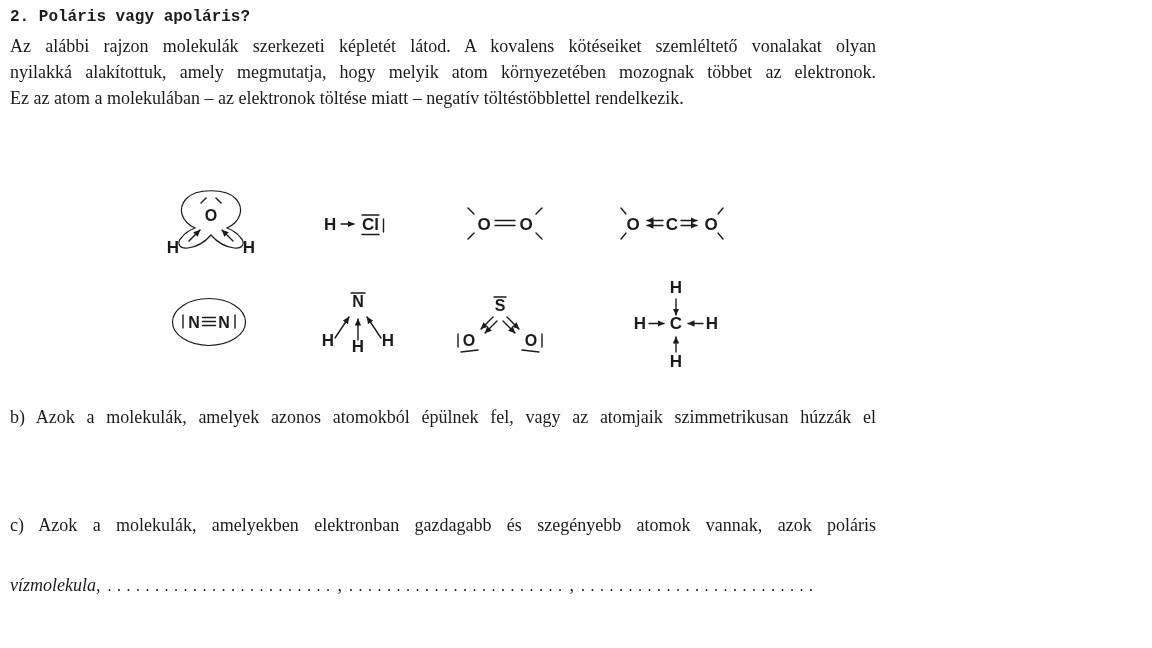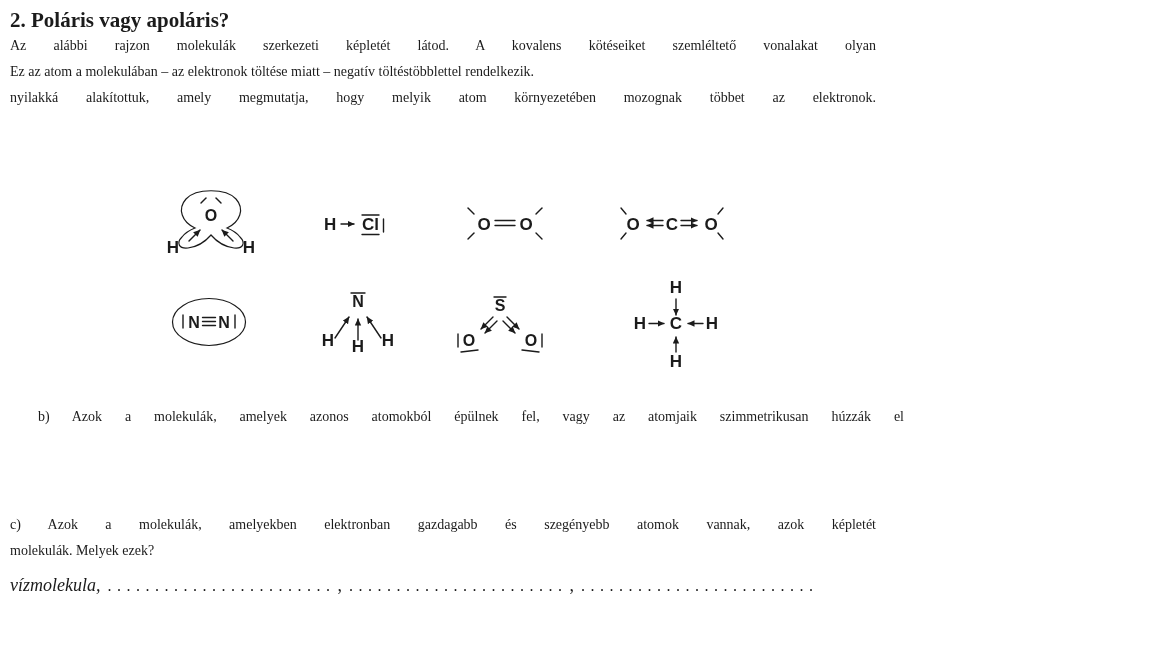--- a/index.html
+++ b/index.html
@@ -1,41 +1,41 @@
 <!DOCTYPE html>
 <html><head>
 <meta charset="utf-8">
 <style>
   html,body{margin:0;padding:0;background:#ffffff;}
   .page{position:relative;width:1152px;height:648px;background:#ffffff;overflow:hidden;
         color:#1b1b1b;font-family:"Liberation Serif",serif;}
   .abs{position:absolute;}
-  .title{font-family:Liberation Serif, serif;font-weight:bold;font-size:21px;}
-  .body-text{font-size:14px;line-height:26px;margin:0;}
+  .title{font-family:Liberation Mono, monospace;font-weight:bold;font-size:16px;}
+  .body-text{font-size:18px;line-height:26px;margin:0;}
   .jline{text-align:justify;text-align-last:justify;}
   .lline{text-align:left;}
   .answer{font-size:18px;line-height:26px;white-space:nowrap;}
   .answer .prefix{font-style:italic;}
   .answer .dots{letter-spacing:5.5px;margin-left:7px;font-size:16px;}
   .answer .sep{margin-left:2px;}
   svg text{font-family:"Liberation Sans","DejaVu Sans",sans-serif;font-weight:600;fill:#1b1b1b;}
   .ln{stroke:#1b1b1b;stroke-width:1.4;fill:none;stroke-linecap:round;}
   .thin{stroke-width:1.2;}
 </style>
 </head>
 <body>
 
 <div class="page">
 
   <div class="abs title" style="left:10px;top:8px;">2. Poláris vagy apoláris?</div>
 
   <div class="abs" style="left:10px;top:33px;width:866px;">
     <p class="body-text jline">Az alábbi rajzon molekulák szerkezeti képletét látod. A kovalens kötéseiket szemléltető vonalakat olyan</p>
+    <p class="body-text jline">nyilakká alakítottuk, amely megmutatja, hogy melyik atom környezetében mozognak többet az elektronok.</p>
     <p class="body-text lline">Ez az atom a molekulában – az elektronok töltése miatt – negatív töltéstöbblettel rendelkezik.</p>
-    <p class="body-text jline">nyilakká alakítottuk, amely megmutatja, hogy melyik atom környezetében mozognak többet az elektronok.</p>
   </div>
 
 
   <div>
 
     <svg class="abs" style="left:163px;top:185px;" width="105" height="78" viewBox="0 0 105 78">
       <defs>
         <marker id="m1" markerWidth="9" markerHeight="9" refX="6.5" refY="3.5" orient="auto" markerUnits="userSpaceOnUse">
           <path d="M0,0.3 L7,3.5 L0,6.7 Z" fill="#1b1b1b"></path>
         </marker>
@@ -179,27 +179,26 @@
       <g>
         <line class="ln" x1="48" y1="23" x2="48" y2="39" marker-end="url(#m6)"></line>
         <line class="ln" x1="21" y1="47.5" x2="36" y2="47.5" marker-end="url(#m6)"></line>
         <line class="ln" x1="75" y1="47.5" x2="60" y2="47.5" marker-end="url(#m6)"></line>
         <line class="ln" x1="48" y1="76" x2="48" y2="61" marker-end="url(#m6)"></line>
       </g>
     </svg>
 
   </div>
 
-  <div class="abs" style="left:10px;top:404px;width:866px;margin-left:28px;">
+  <div class="abs" style="left:10px;top:404px;width:866px;">
     <p class="body-text jline">b) Azok a molekulák, amelyek azonos atomokból épülnek fel, vagy az atomjaik szimmetrikusan húzzák el</p>
   </div>
 
 
   <div class="abs" style="left:10px;top:512px;width:866px;">
-    <p class="body-text jline">c) Azok a molekulák, amelyekben elektronban gazdagabb és szegényebb atomok vannak, azok képletét</p>
-    <p class="body-text lline">molekulák. Melyek ezek?</p>
+    <p class="body-text jline">c) Azok a molekulák, amelyekben elektronban gazdagabb és szegényebb atomok vannak, azok poláris</p>
   </div>
 
   <div class="abs answer" style="left:10px;top:572px;width:866px;">
     <span class="prefix">vízmolekula,</span><span class="dots">........................</span><span class="sep">,</span><span class="dots">.......................</span><span class="sep">,</span><span class="dots">.........................</span>
   </div>
 
 </div>
 
 </body></html>

